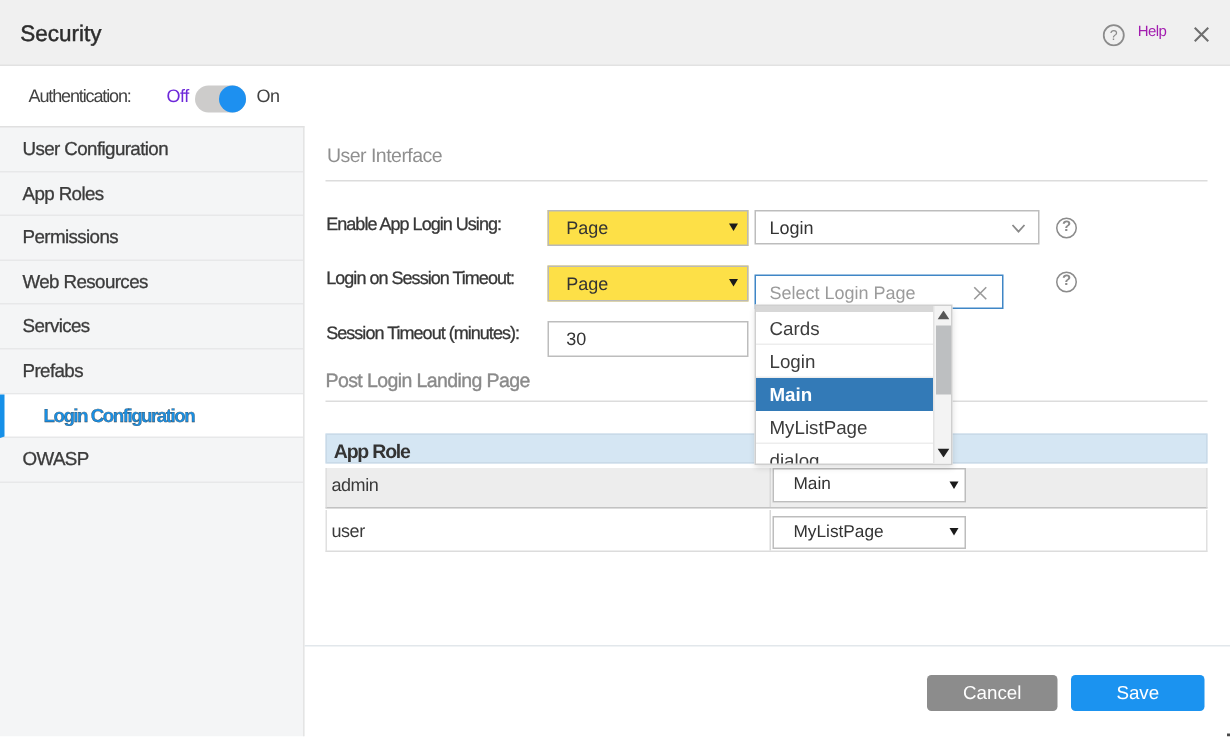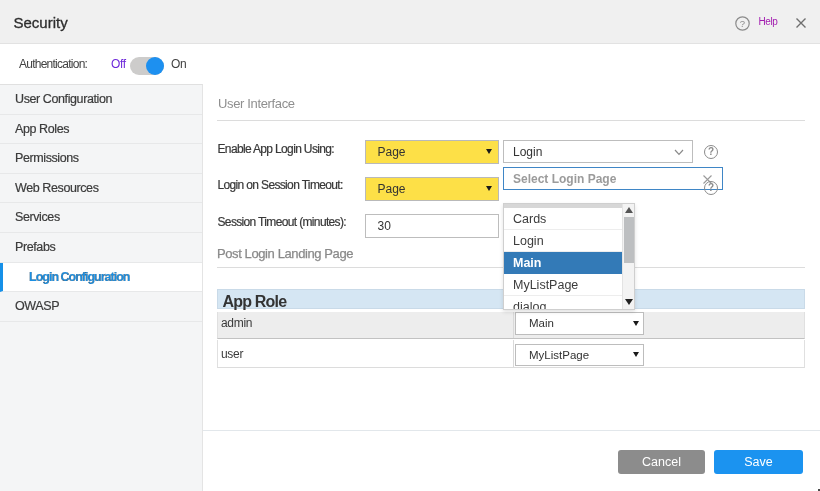--- a/index.html
+++ b/index.html
@@ -59,21 +59,21 @@
   .ddstrip { position:absolute; left:0; top:0; width:119px; height:3.5px; background:#d7d7d7; }
   .ddscroll { position:absolute; right:0; top:0; width:12px; height:105px; background:#f3f3f3;
     border-left:1px solid #e3e3e3; }
   .ddthumb { position:absolute; left:1px; top:13px; width:10px; height:46px; background:#bdbfc1; }
   .sarrow { position:absolute; left:2px; }
 
   
   .tbl { left:216.5px; top:288.5px; width:588.5px; }
   .thead { position:absolute; left:0; top:0; width:588.5px; height:20px; background:#d5e6f3;
     border:1px solid #c9dae8; }
-  .thead .t { position:absolute; left:5px; top:3.5px; font-size:16px; font-weight:bold; color:#333; letter-spacing:-0.8px; }
+  .thead .t { position:absolute; left:5px; top:3.5px; font-size:13px; font-weight:bold; color:#333; letter-spacing:-0.8px; }
   .trow1 { position:absolute; left:0; top:23px; width:588.5px; height:27.5px; background:#ededed;
     border-left:1px solid #e0e0e0; border-right:1px solid #e0e0e0; border-bottom:1px solid #c2c2c2; }
   .trow2 { position:absolute; left:0; top:51px; width:588.5px; height:28.5px; background:#fff;
     border-left:1px solid #e0e0e0; border-right:1px solid #e0e0e0; border-bottom:1px solid #dcdcdc; }
   .coldiv { position:absolute; left:295px; top:0; width:1px; height:100%; background:#d9d9d9; }
   .cellname { position:absolute; left:4.5px; font-size:12px; color:#3a3a3a; letter-spacing:-0.3px; }
   .rsel { position:absolute; left:299px; width:129px; height:22.5px; background:#fff;
     border:1px solid #bdbdbd; font-size:11.5px; color:#333; }
 
   
@@ -131,21 +131,21 @@
       <path d="M1 1 L5 5.4 L9 1" fill="none" stroke="#8a8a8a" stroke-width="1.2"></path>
     </svg>
   </div>
   <div class="abs qicon" style="left:704px; top:144.5px;">?</div>
 
   <div class="abs flabel" style="left:217.5px; top:178.4px;">Login on Session Timeout:</div>
   <div class="abs sel" style="left:364.5px; top:176.5px; width:134px; height:24px;">
     <span class="txt">Page</span>
     <span class="tri"></span>
   </div>
-  <div class="abs ctl2" style="left:503px; top:167px; width:220px; height:23px; border-color:#3f86c6;font-weight:bold;">
+  <div class="abs ctl2" style="left:503px; top:183px; width:166px; height:23px; border-color:#3f86c6;">
     <span style="position:absolute; left:9px; top:50%; transform:translateY(-50%); color:#9b9b9b;">Select Login Page</span>
     <svg style="position:absolute; right:9px; top:6px;" width="11" height="11" viewBox="0 0 11 11">
       <path d="M1.5 1.5 L9.5 9.5 M9.5 1.5 L1.5 9.5" stroke="#9a9a9a" stroke-width="1.1"></path>
     </svg>
   </div>
   <div class="abs qicon" style="left:704px; top:181px;">?</div>
 
   <div class="abs flabel" style="left:217.5px; top:215px;">Session Timeout (minutes):</div>
   <div class="abs ctl2" style="left:364.5px; top:213.5px; width:134px; height:24px;">
     <span style="position:absolute; left:12px; top:50%; transform:translateY(-50%);">30</span>

